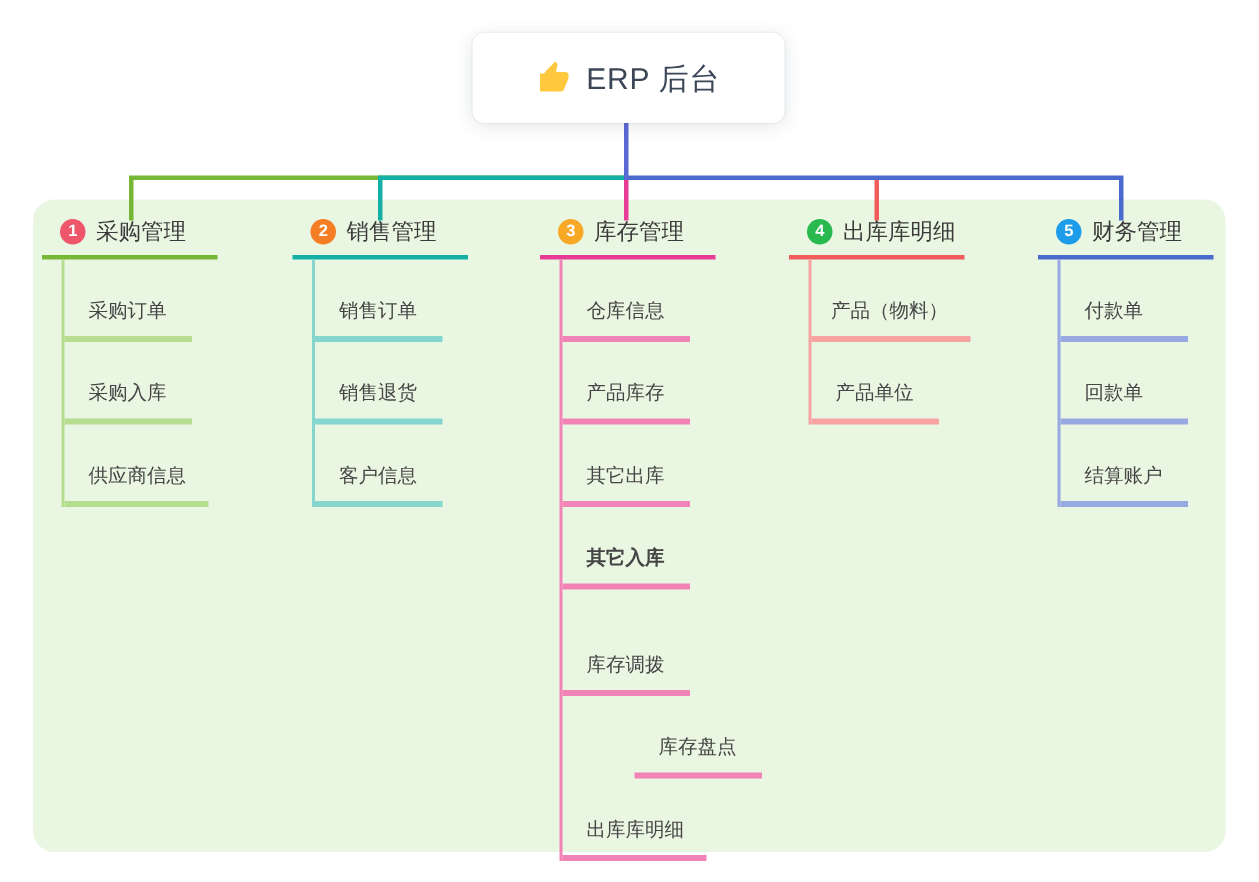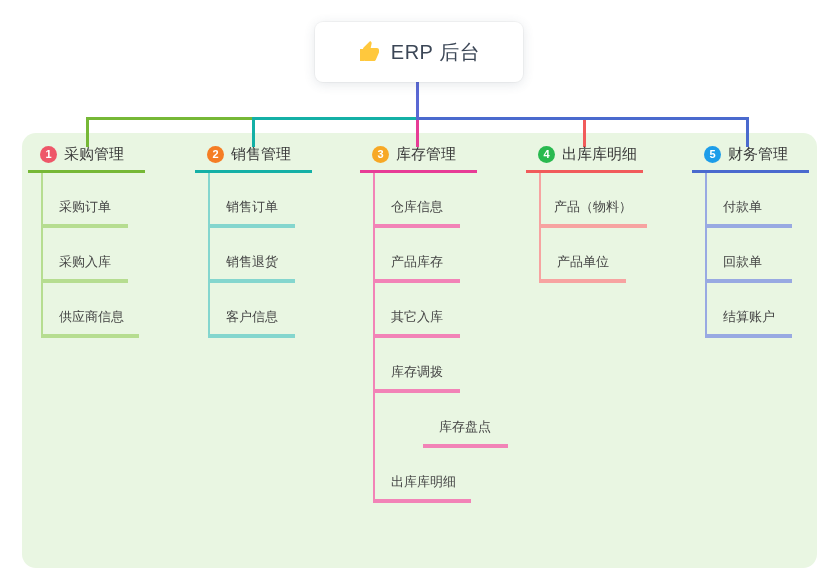--- a/index.html
+++ b/index.html
@@ -155,22 +155,23 @@
     </div>
 
     <div class="branch" style="left: 360px;">
       <div class="branch-header" style="border-bottom-color: rgb(231, 60, 150);">
         <span class="badge" style="background: rgb(247, 168, 37);">3</span>
         <span class="branch-title">库存管理</span>
       </div>
       <div class="children" style="border-left-color: rgb(242, 131, 183);">
           <div class="child" style="border-bottom-color: rgb(242, 131, 183); text-align: right;">仓库信息</div>
           <div class="child" style="border-bottom-color: rgb(242, 131, 183);">产品库存</div>
-          <div class="child" style="border-bottom-color: rgb(242, 131, 183);">其它入库</div>
-          <div class="child" style="border-bottom-color: rgb(242, 131, 183);">库存调拨</div>
+          <div class="child" style="border-bottom-color: rgb(242, 131, 183);">其它出库</div>
+          <div class="child" style="border-bottom-color: rgb(242, 131, 183); font-weight: bold;">其它入库</div>
+          <div class="child" style="border-bottom-color: rgb(242, 131, 183); margin-top: 16px;">库存调拨</div>
           <div class="child" style="border-bottom-color: rgb(242, 131, 183); margin-left: 48px;">库存盘点</div>
           <div class="child" style="border-bottom-color: rgb(242, 131, 183);">出库库明细</div>
         </div>
     </div>
 
     <div class="branch" style="left: 526px;">
       <div class="branch-header" style="border-bottom-color: rgb(241, 91, 91);">
         <span class="badge" style="background: rgb(41, 185, 79);">4</span>
         <span class="branch-title">出库库明细</span>
       </div>

